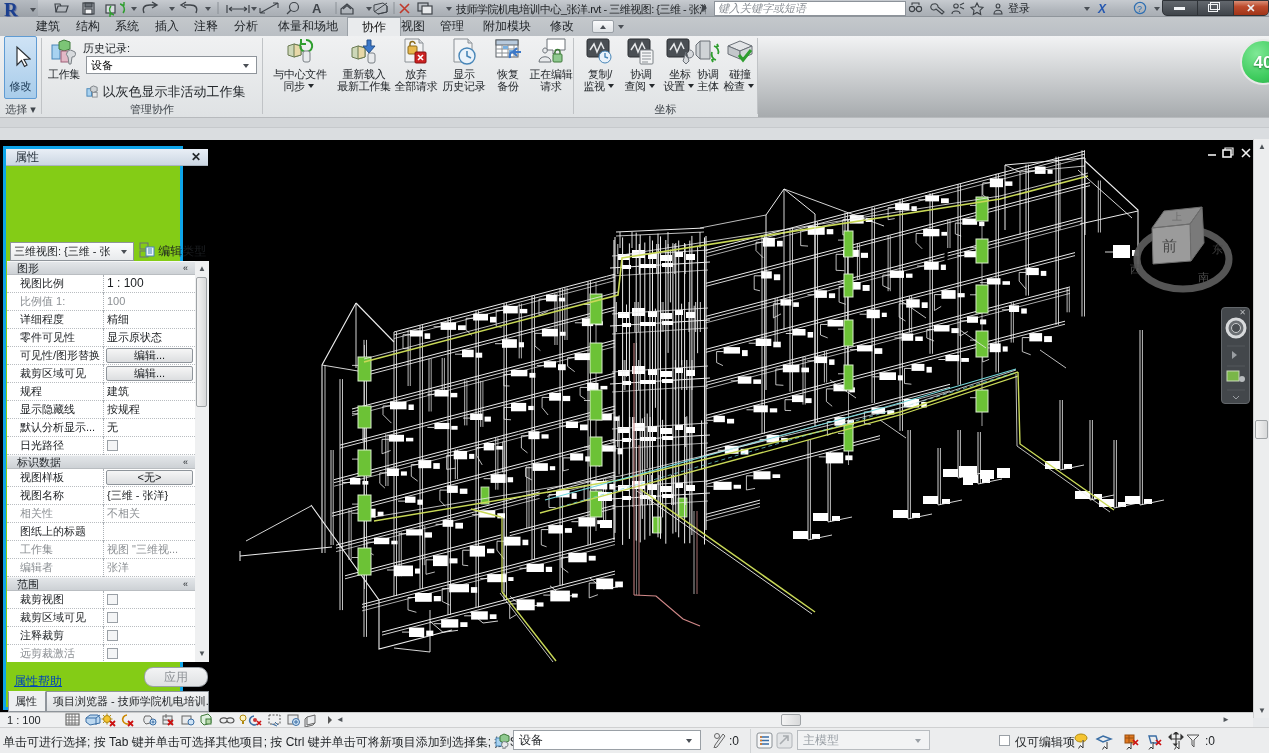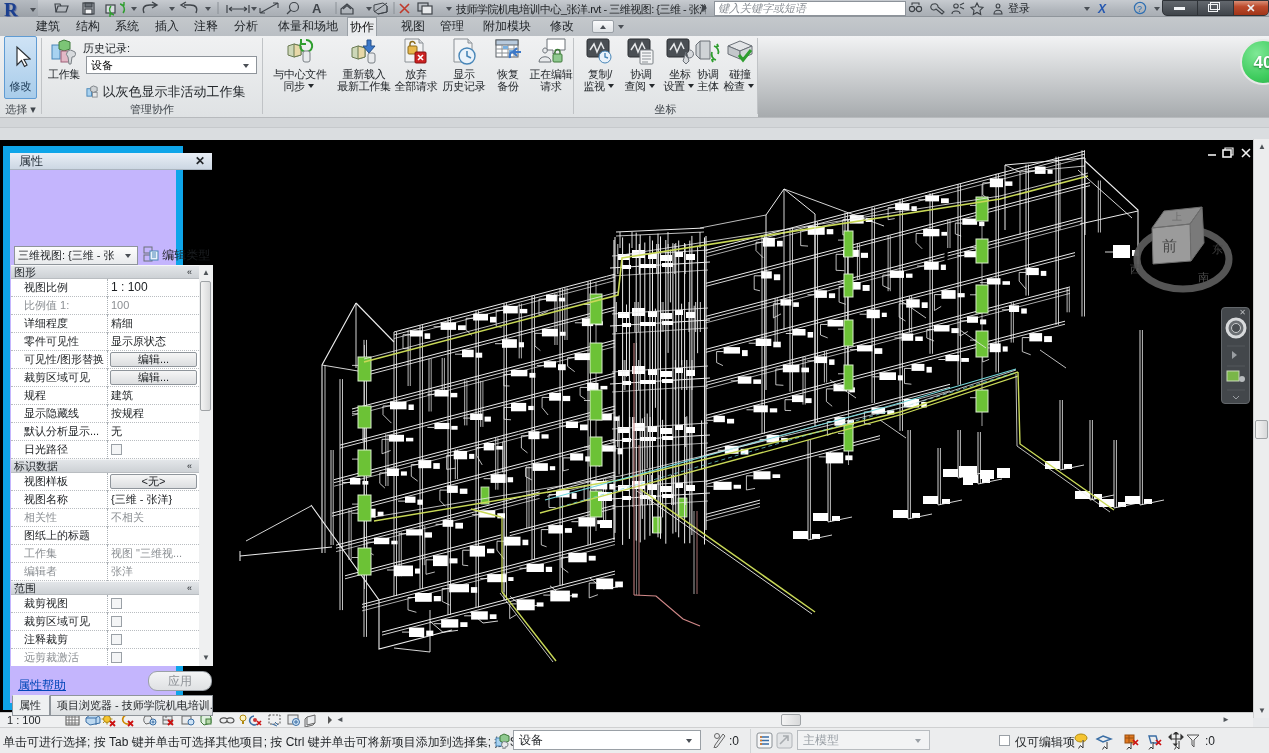--- a/index.html
+++ b/index.html
@@ -32,28 +32,28 @@
 #optbar .inner{position:absolute;left:0;top:9px;width:100%;height:13px;background:#dadde0;border-top:1px solid #c6c9cc}
 
 #canvas{position:absolute;left:0;top:139px;width:1253px;height:573px;background:#000;overflow:hidden}
 #vscroll{position:absolute;left:1253px;top:139px;width:16px;height:579px;background:#ecedee;border-left:1px solid #cfd0d1}
 #hscrollrow{position:absolute;left:0;top:712px;width:1253px;height:15px;background:#eff0f1;border-top:1px solid #c9cacb}
 #statusbar{position:absolute;left:0;top:727px;width:1269px;height:26px;background:#ecedee;border-top:1px solid #cfd0d1;font-size:12px;color:#1e2124}
 
 .sthumb{position:absolute;background:linear-gradient(90deg,#f4f4f4,#d8d9da);border:1px solid #9fa3a6;border-radius:2px}
 .sarrow{position:absolute;color:#4f5459;font-size:8px;line-height:10px}
 
-#props{position:absolute;left:3px;top:146px;width:180px;height:564px;background:#c4b5fd;border:7px solid #0ea5e9;font-size:12px;color:#1b1e21}
+#props{position:absolute;left:3px;top:146px;width:180px;height:564px;background:#84cc16;border:3px solid #0ea5e9;font-size:12px;color:#1b1e21}
 #props-title{position:absolute;left:0;top:0;width:202px;height:17px;background:linear-gradient(#e9eff6,#ccd7e3);border-bottom:1px solid #aab4bf;line-height:17px;padding-left:9px;font-size:12px;color:#1f2933}
 #typesel{position:absolute;left:4px;top:21px;width:194px;height:68px;background:#fff;border:1px solid #989ea5}
 #typesel .img{position:absolute;left:8px;top:3px;width:60px;height:60px;border:1px solid #c3c7cb;background:#fff}
 #combo2{position:absolute;left:4px;top:93px;width:124px;height:19px;background:linear-gradient(#fdfdfd,#e8eaec);border:1px solid #8f959b;font-size:11px;line-height:17px;padding-left:3px;white-space:nowrap;overflow:hidden}
 #edittype{position:absolute;left:133px;top:93px;width:70px;height:19px;font-size:12px;line-height:19px}
 .grid{position:absolute;left:1px;top:112px;width:188px;height:401px;background:#fff;overflow:hidden}
-.ghead{position:relative;height:14px;background:linear-gradient(#e3e6e9,#cdd1d5);border-top:1px solid #f5f6f7;border-bottom:1px solid #b9bdc1;font-size:11px;color:#24282c;line-height:13px;padding-left:3px}
+.ghead{position:relative;height:14px;background:linear-gradient(#e3e6e9,#cdd1d5);border-top:1px solid #f5f6f7;border-bottom:1px solid #b9bdc1;font-size:11px;color:#24282c;line-height:13px;padding-left:10px}
 .grow{position:relative;height:18px;border-bottom:1px dotted #b9bdc1;font-size:11px;line-height:17px}
 .grow .lab{position:absolute;left:13px;top:0;width:83px;white-space:nowrap;overflow:hidden}
 .grow .val{position:absolute;left:100px;top:0;width:86px;white-space:nowrap;overflow:hidden}
 .grow .vborder{position:absolute;left:96px;top:0;width:0;height:18px;border-left:1px dotted #aab0b5}
 .gray{color:#8b8f93}
 .gbtn{position:absolute;left:99px;top:1px;width:87px;height:15px;background:linear-gradient(#f6f6f6,#dcdee0);border:1px solid #8f959b;border-radius:2px;font-size:11px;text-align:center;line-height:13px}
 .cbx{position:absolute;left:100px;top:3px;width:11px;height:11px;background:#f4f5f6;border:1px solid #9aa0a6}
 #pgscroll{position:absolute;left:189px;top:112px;width:14px;height:401px;background:#eff0f1}
 #prophelp{position:absolute;left:8px;top:524px;color:#0046b8;text-decoration:underline;font-size:12px}
 #applybtn{position:absolute;left:138px;top:518px;width:64px;height:20px;background:linear-gradient(#f3f4f5,#dfe1e3);border:1px solid #9ba1a7;border-radius:9px;text-align:center;font-size:12px;color:#8e9297;line-height:18px}
@@ -1059,21 +1059,21 @@
     </div>
   </div>
   <div id="tabrow">
     <span class="rtab" style="left:26px;width:44px">建筑</span>
     <span class="rtab" style="left:66px;width:44px">结构</span>
     <span class="rtab" style="left:105px;width:44px">系统</span>
     <span class="rtab" style="left:145px;width:44px">插入</span>
     <span class="rtab" style="left:184px;width:44px">注释</span>
     <span class="rtab" style="left:224px;width:44px">分析</span>
     <span class="rtab" style="left:264px;width:88px">体量和场地</span>
-    <span class="rtab active" style="left:347px;width:30px">协作</span>
+    <span class="rtab active" style="left:347px;width:54px">协作</span>
     <span class="rtab" style="left:391px;width:44px">视图</span>
     <span class="rtab" style="left:430px;width:44px">管理</span>
     <span class="rtab" style="left:470px;width:74px">附加模块</span>
     <span class="rtab" style="left:540px;width:44px">修改</span>
     <span class="abs" style="left:592px;top:3px;width:22px;height:13px;background:linear-gradient(#fafbfc,#dfe2e5);border:1px solid #9aa0a6;border-radius:2px">
         <span class="abs" style="left:7px;top:4px;width:0;height:0;border-left:3px solid transparent;border-right:3px solid transparent;border-bottom:4px solid #4a4f55"></span>
       </span>
     <span class="caret" style="position:absolute;left:618px;top:8px"></span>
   </div>
   <div id="ribbon">

